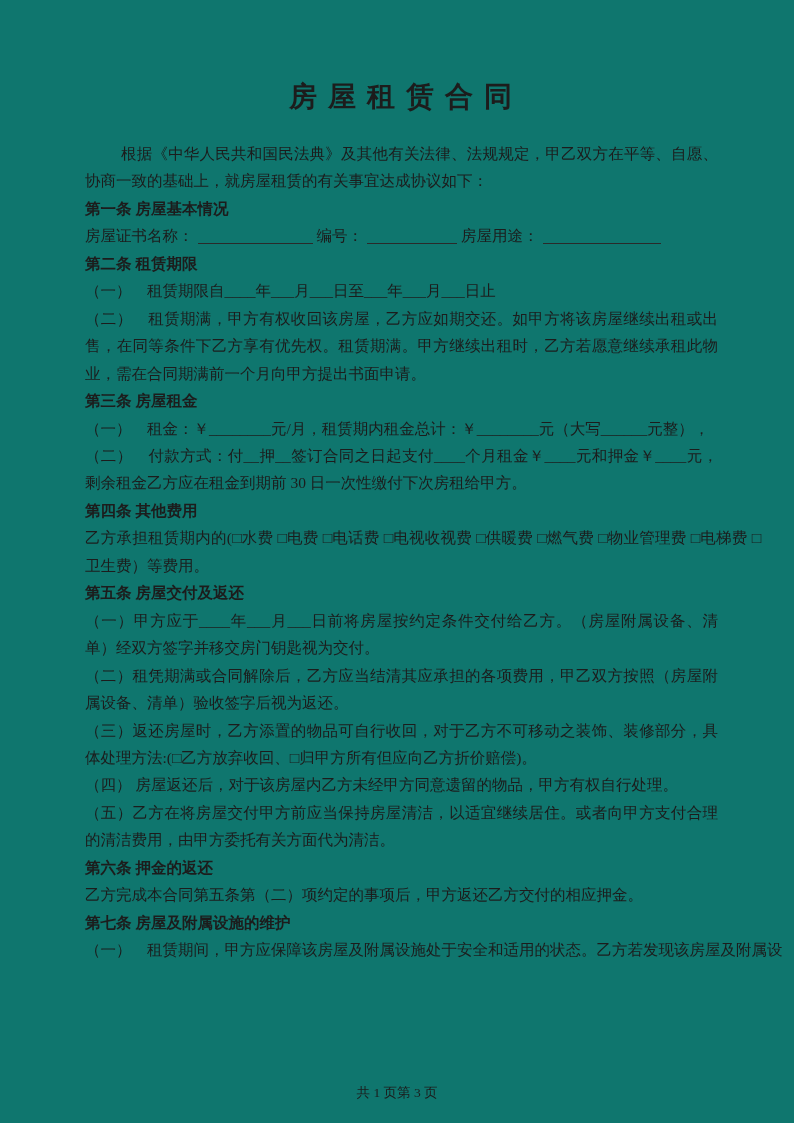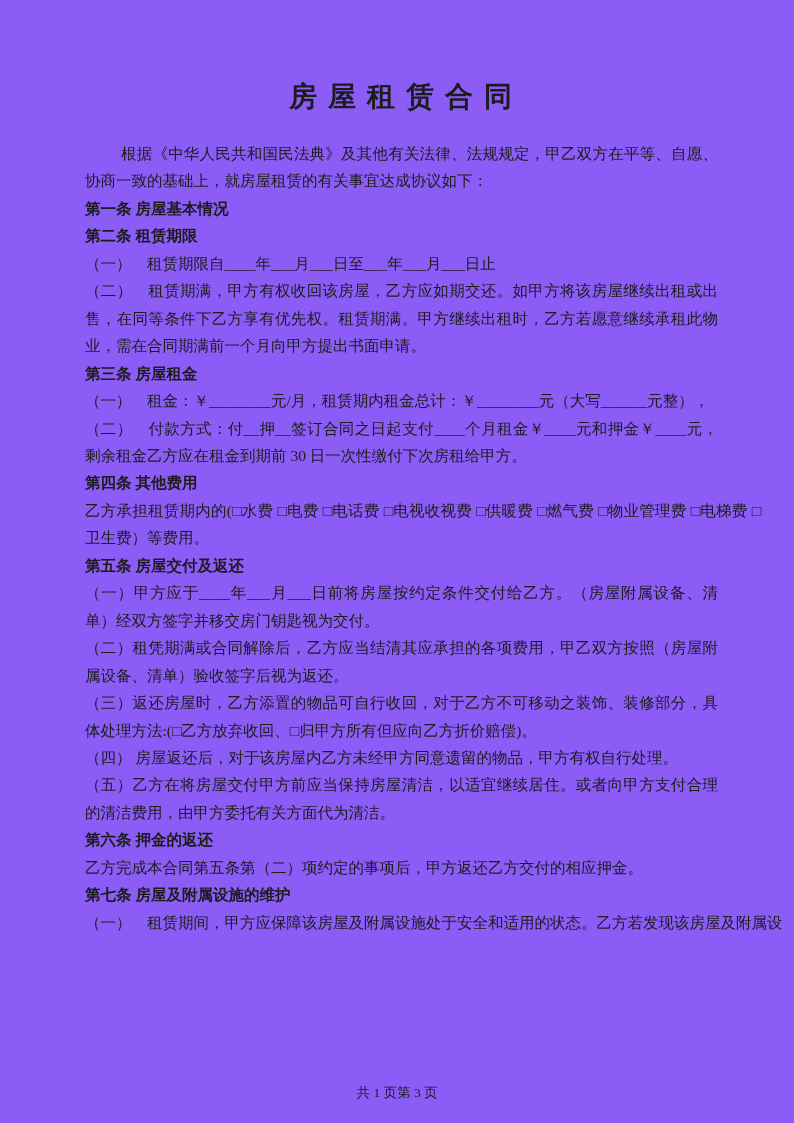--- a/index.html
+++ b/index.html
@@ -1,19 +1,19 @@
 <!DOCTYPE html>
 <html><head>
 <meta charset="utf-8">
 <style>
   html,body{margin:0;padding:0;background:#ffffff;}
   .page{
     position:relative;
     width:794px;height:1123px;
-    background:#8b5cf6;
+    background:#0f766e;
     box-sizing:border-box;
     padding:80px 76px 0 85px;
     font-family:"Liberation Serif","DejaVu Serif",serif;
     color:#1c1c1c;
     overflow:hidden;
   }
   .title{
     margin:0 0 26px 0;
     font-size:28px;font-weight:700;
     letter-spacing:2px;
@@ -57,20 +57,21 @@
 
   <h1 class="title">房 屋 租 赁 合 同</h1>
 
   <div class="docbody">
 
     <p class="indent">根据《中华人民共和国民法典》及其他有关法律、法规规定，甲乙双方在平等、自愿、协商一致的基础上，就房屋租赁的有关事宜达成协议如下：</p>
 
     <h2>第一条 房屋基本情况</h2>
 
 
+    <div class="frow"><span>房屋证书名称：</span><span class="blank w115"></span><span>编号：</span><span class="blank w90"></span><span>房屋用途：</span><span class="blank w118"></span></div>
 
 
     <h2>第二条 租赁期限</h2>
     <p>（一）　租赁期限自____年___月___日至___年___月___日止</p>
     <p>（二）　租赁期满，甲方有权收回该房屋，乙方应如期交还。如甲方将该房屋继续出租或出售，在同等条件下乙方享有优先权。租赁期满。甲方继续出租时，乙方若愿意继续承租此物业，需在合同期满前一个月向甲方提出书面申请。</p>
 
     <h2>第三条 房屋租金</h2>
     <p>（一）　租金：￥________元/月，租赁期内租金总计：￥________元（大写______元整），</p>
     <p>（二）　付款方式：付__押__签订合同之日起支付____个月租金￥____元和押金￥____元，剩余租金乙方应在租金到期前 30 日一次性缴付下次房租给甲方。</p>
 

